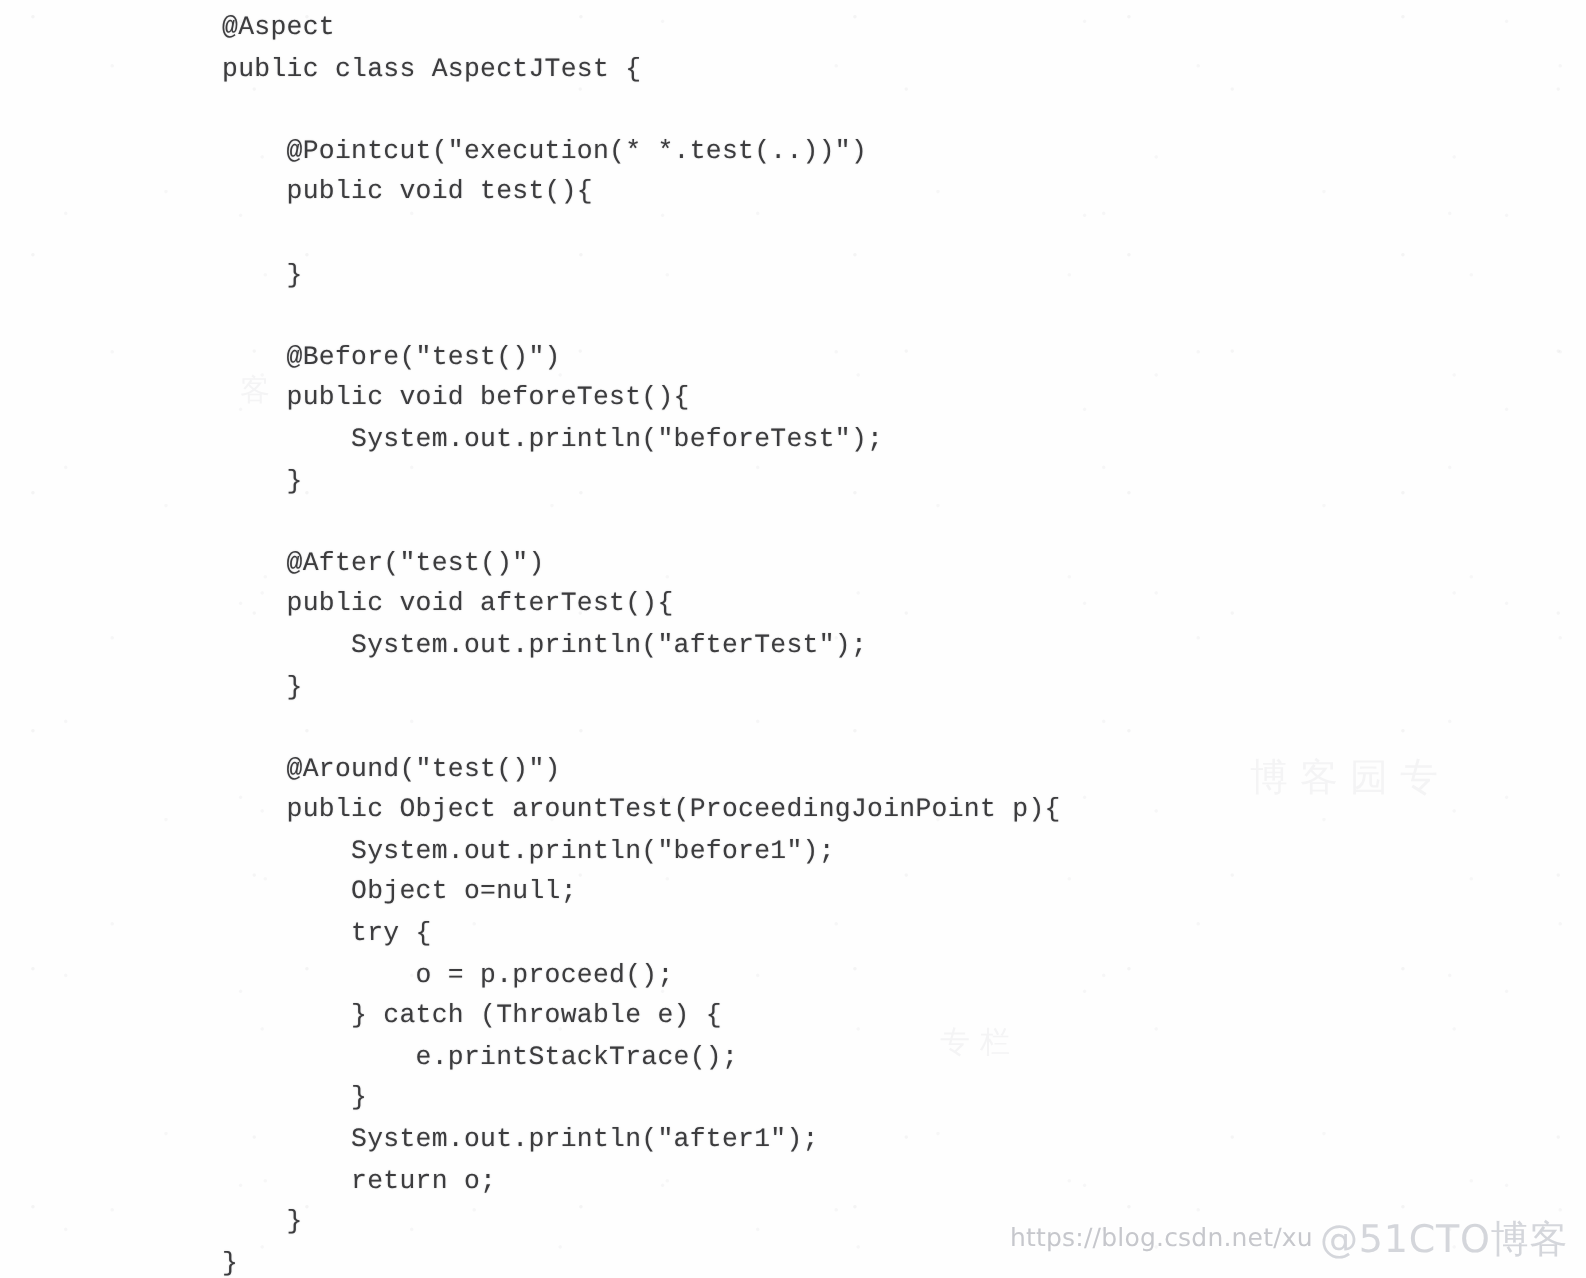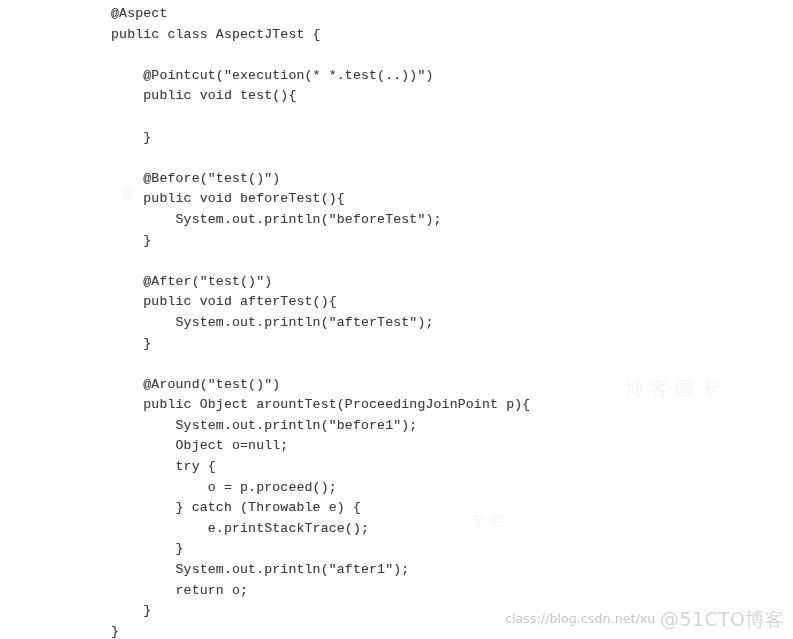--- a/index.html
+++ b/index.html
@@ -105,16 +105,16 @@
 <div id="page">
 
   <div id="paper-noise"></div>
 
   <div class="ghost-mark" id="ghost-a">博客园专</div>
   <div class="ghost-mark" id="ghost-b">客</div>
   <div class="ghost-mark" id="ghost-c">专栏</div>
 
   <pre id="code-block"><span class="code-line">@Aspect</span><span class="code-line">public class AspectJTest {</span><span class="code-line">&nbsp;</span><span class="code-line">    @Pointcut("execution(* *.test(..))")</span><span class="code-line">    public void test(){</span><span class="code-line">&nbsp;</span><span class="code-line">    }</span><span class="code-line">&nbsp;</span><span class="code-line">    @Before("test()")</span><span class="code-line">    public void beforeTest(){</span><span class="code-line">        System.out.println("beforeTest");</span><span class="code-line">    }</span><span class="code-line">&nbsp;</span><span class="code-line">    @After("test()")</span><span class="code-line">    public void afterTest(){</span><span class="code-line">        System.out.println("afterTest");</span><span class="code-line">    }</span><span class="code-line">&nbsp;</span><span class="code-line">    @Around("test()")</span><span class="code-line">    public Object arountTest(ProceedingJoinPoint p){</span><span class="code-line">        System.out.println("before1");</span><span class="code-line">        Object o=null;</span><span class="code-line">        try {</span><span class="code-line">            o = p.proceed();</span><span class="code-line">        } catch (Throwable e) {</span><span class="code-line">            e.printStackTrace();</span><span class="code-line">        }</span><span class="code-line">        System.out.println("after1");</span><span class="code-line">        return o;</span><span class="code-line">    }</span><span class="code-line">}</span></pre>
 
-  <div id="csdn-watermark">class://blog.csdn.net/xu</div>
+  <div id="csdn-watermark">https://blog.csdn.net/xu</div>
   <div id="cto-watermark">@51CTO博客</div>
 
 </div>
 
 </body></html>

